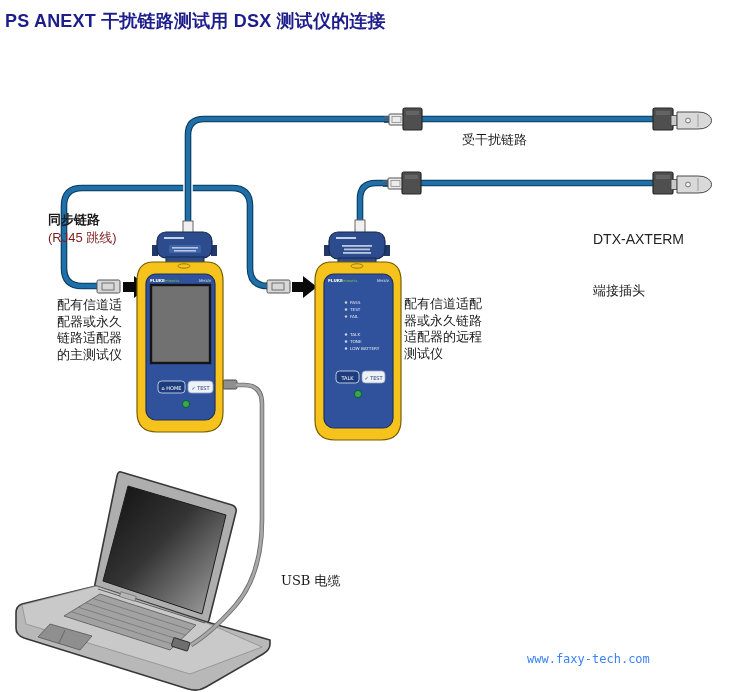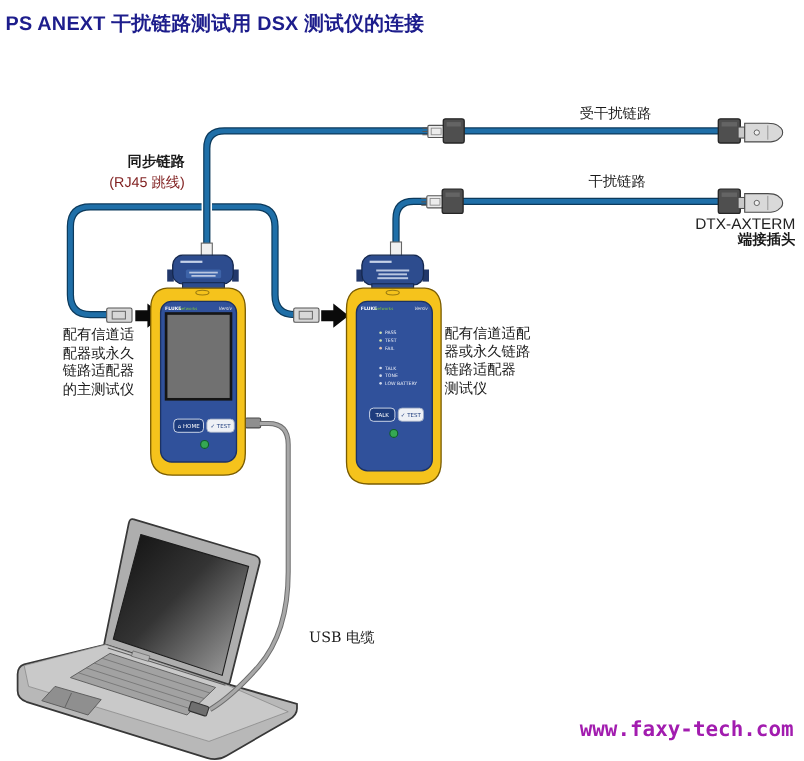--- a/index.html
+++ b/index.html
@@ -3,25 +3,25 @@
 <meta charset="utf-8">
 <style>
   html,body{margin:0;padding:0;background:#fff;}
   .stage{position:relative;width:731px;height:692px;background:#ffffff;overflow:hidden;
          font-family:"Liberation Sans",sans-serif;}
   .title{position:absolute;left:5px;top:9px;font-size:18px;font-weight:bold;color:#1d1d8c;
          letter-spacing:.2px;white-space:nowrap;}
   svg.diagram{position:absolute;left:0;top:0;}
   .lbl{position:absolute;color:#1a1a1a;font-family:"DejaVu Serif",serif;font-size:13px;
        line-height:16.5px;white-space:pre-line;}
-  .center{text-align:right;}
+  .center{text-align:left;margin-top:36px;}
   .sans{font-family:"Liberation Sans",sans-serif;}
   .dtx-name{font-size:14px;color:#222;font-family:"Liberation Sans",sans-serif;}
   .watermark{position:absolute;left:527px;top:652px;font-family:"DejaVu Sans Mono",monospace;
-             font-size:19px;color:#a21caf;font-weight:bold;}
+             font-size:12px;color:#3b82f6;}
   .svgtext{font-family:"DejaVu Sans",sans-serif;}
 </style>
 </head>
 <body>
 
 <div class="stage">
 
   <div class="title">PS ANEXT 干扰链路测试用 DSX 测试仪的连接</div>
 
   <svg class="diagram" width="731" height="692" viewBox="0 0 731 692">
@@ -177,39 +177,38 @@
       <rect x="336" y="371" width="23" height="12" rx="3.5" fill="#1d3c7d" stroke="#dfe6f2" stroke-width="0.8"></rect>
       <text x="347.5" y="379.5" font-size="5" fill="#ffffff" text-anchor="middle">TALK</text>
       <rect x="362" y="371" width="23" height="12" rx="3.5" fill="#eef1f6" stroke="#98a6c0" stroke-width="0.8"></rect>
       <text x="373.5" y="379.5" font-size="5" fill="#1d3c7d" text-anchor="middle">✓ TEST</text>
       <circle cx="358" cy="394" r="3.6" fill="#35a853" stroke="#0f5c2a" stroke-width="1"></circle>
     </g>
   </svg>
 
   <div class="lbl center" style="left:462px;top:96px;width:130px;">受干扰链路</div>
 
-  <div class="lbl center" style="left:462px;top:158px;width:125px;">干扰链路</div>
 
   <div class="center" style="position:absolute;left:593px;top:195px;width:130px;">
     <div class="dtx-name">DTX-AXTERM</div>
-    <div class="lbl center" style="position:static;font-weight:bold;">端接插头</div>
+    <div class="lbl center" style="position:static;">端接插头</div>
   </div>
 
   <div class="center" style="position:absolute;left:48px;top:140px;width:120px;">
     <div class="lbl center" style="position:static;font-weight:bold;">同步链路</div>
     <div class="sans" style="font-size:13px;color:#7f1d1d;">(RJ45 跳线)</div>
   </div>
 
   <div class="lbl" style="left:57px;top:297px;width:90px;">配有信道适
 配器或永久
 链路适配器
 的主测试仪</div>
 
   <div class="lbl" style="left:404px;top:296px;width:106px;">配有信道适配
 器或永久链路
-链路适配器
+适配器的远程
 测试仪</div>
 
   <div class="lbl" style="left:281px;top:573px;">USB 电缆</div>
 
   <div class="watermark">www.faxy-tech.com</div>
 
 </div>
 
 </body></html>

